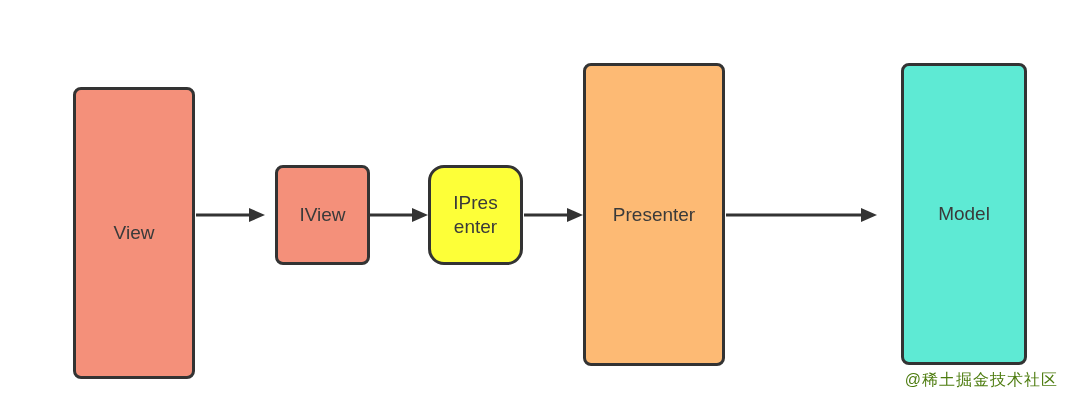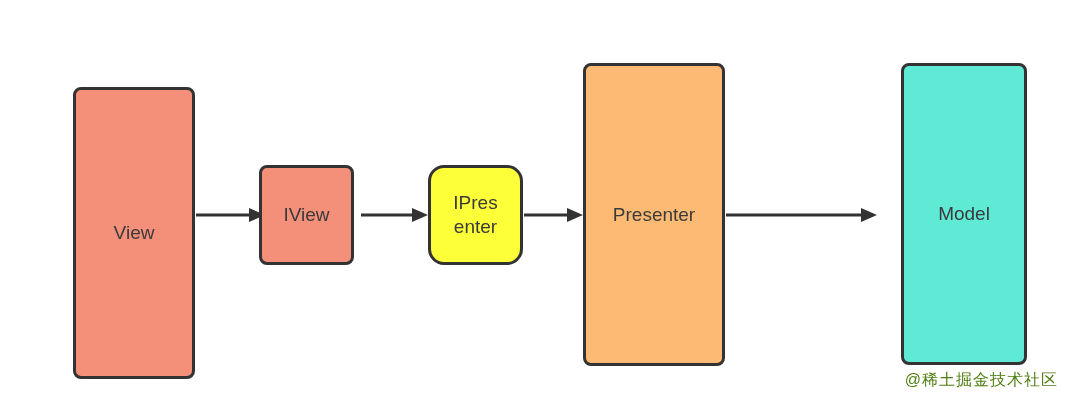--- a/index.html
+++ b/index.html
@@ -33,21 +33,21 @@
     justify-content: center;
     text-align: center;
   }
   .node .label {
     font-size: 19px;
     color: #3a3a3a;
     white-space: pre-line;
     line-height: 1.25;
   }
   .node-view      { left: 73px;  top: 63px;  width: 122px; height: 292px; margin-top: 24px; }
-  .node-iview     { left: 259px; top: 165px; width: 95px;  height: 100px; }
+  .node-iview     { left: 275px; top: 165px; width: 95px;  height: 100px; }
   .node-ipresenter{ left: 428px; top: 165px; width: 95px;  height: 100px; }
   .node-presenter { left: 583px; top: 63px;  width: 142px; height: 303px; }
   .node-model     { left: 877px; top: 63px;  width: 126px; height: 302px; }
   .watermark {
     position: absolute;
     right: 10px;
     bottom: 9px;
     font-size: 16px;
     color: #4d7c0f;
     letter-spacing: 1px;

